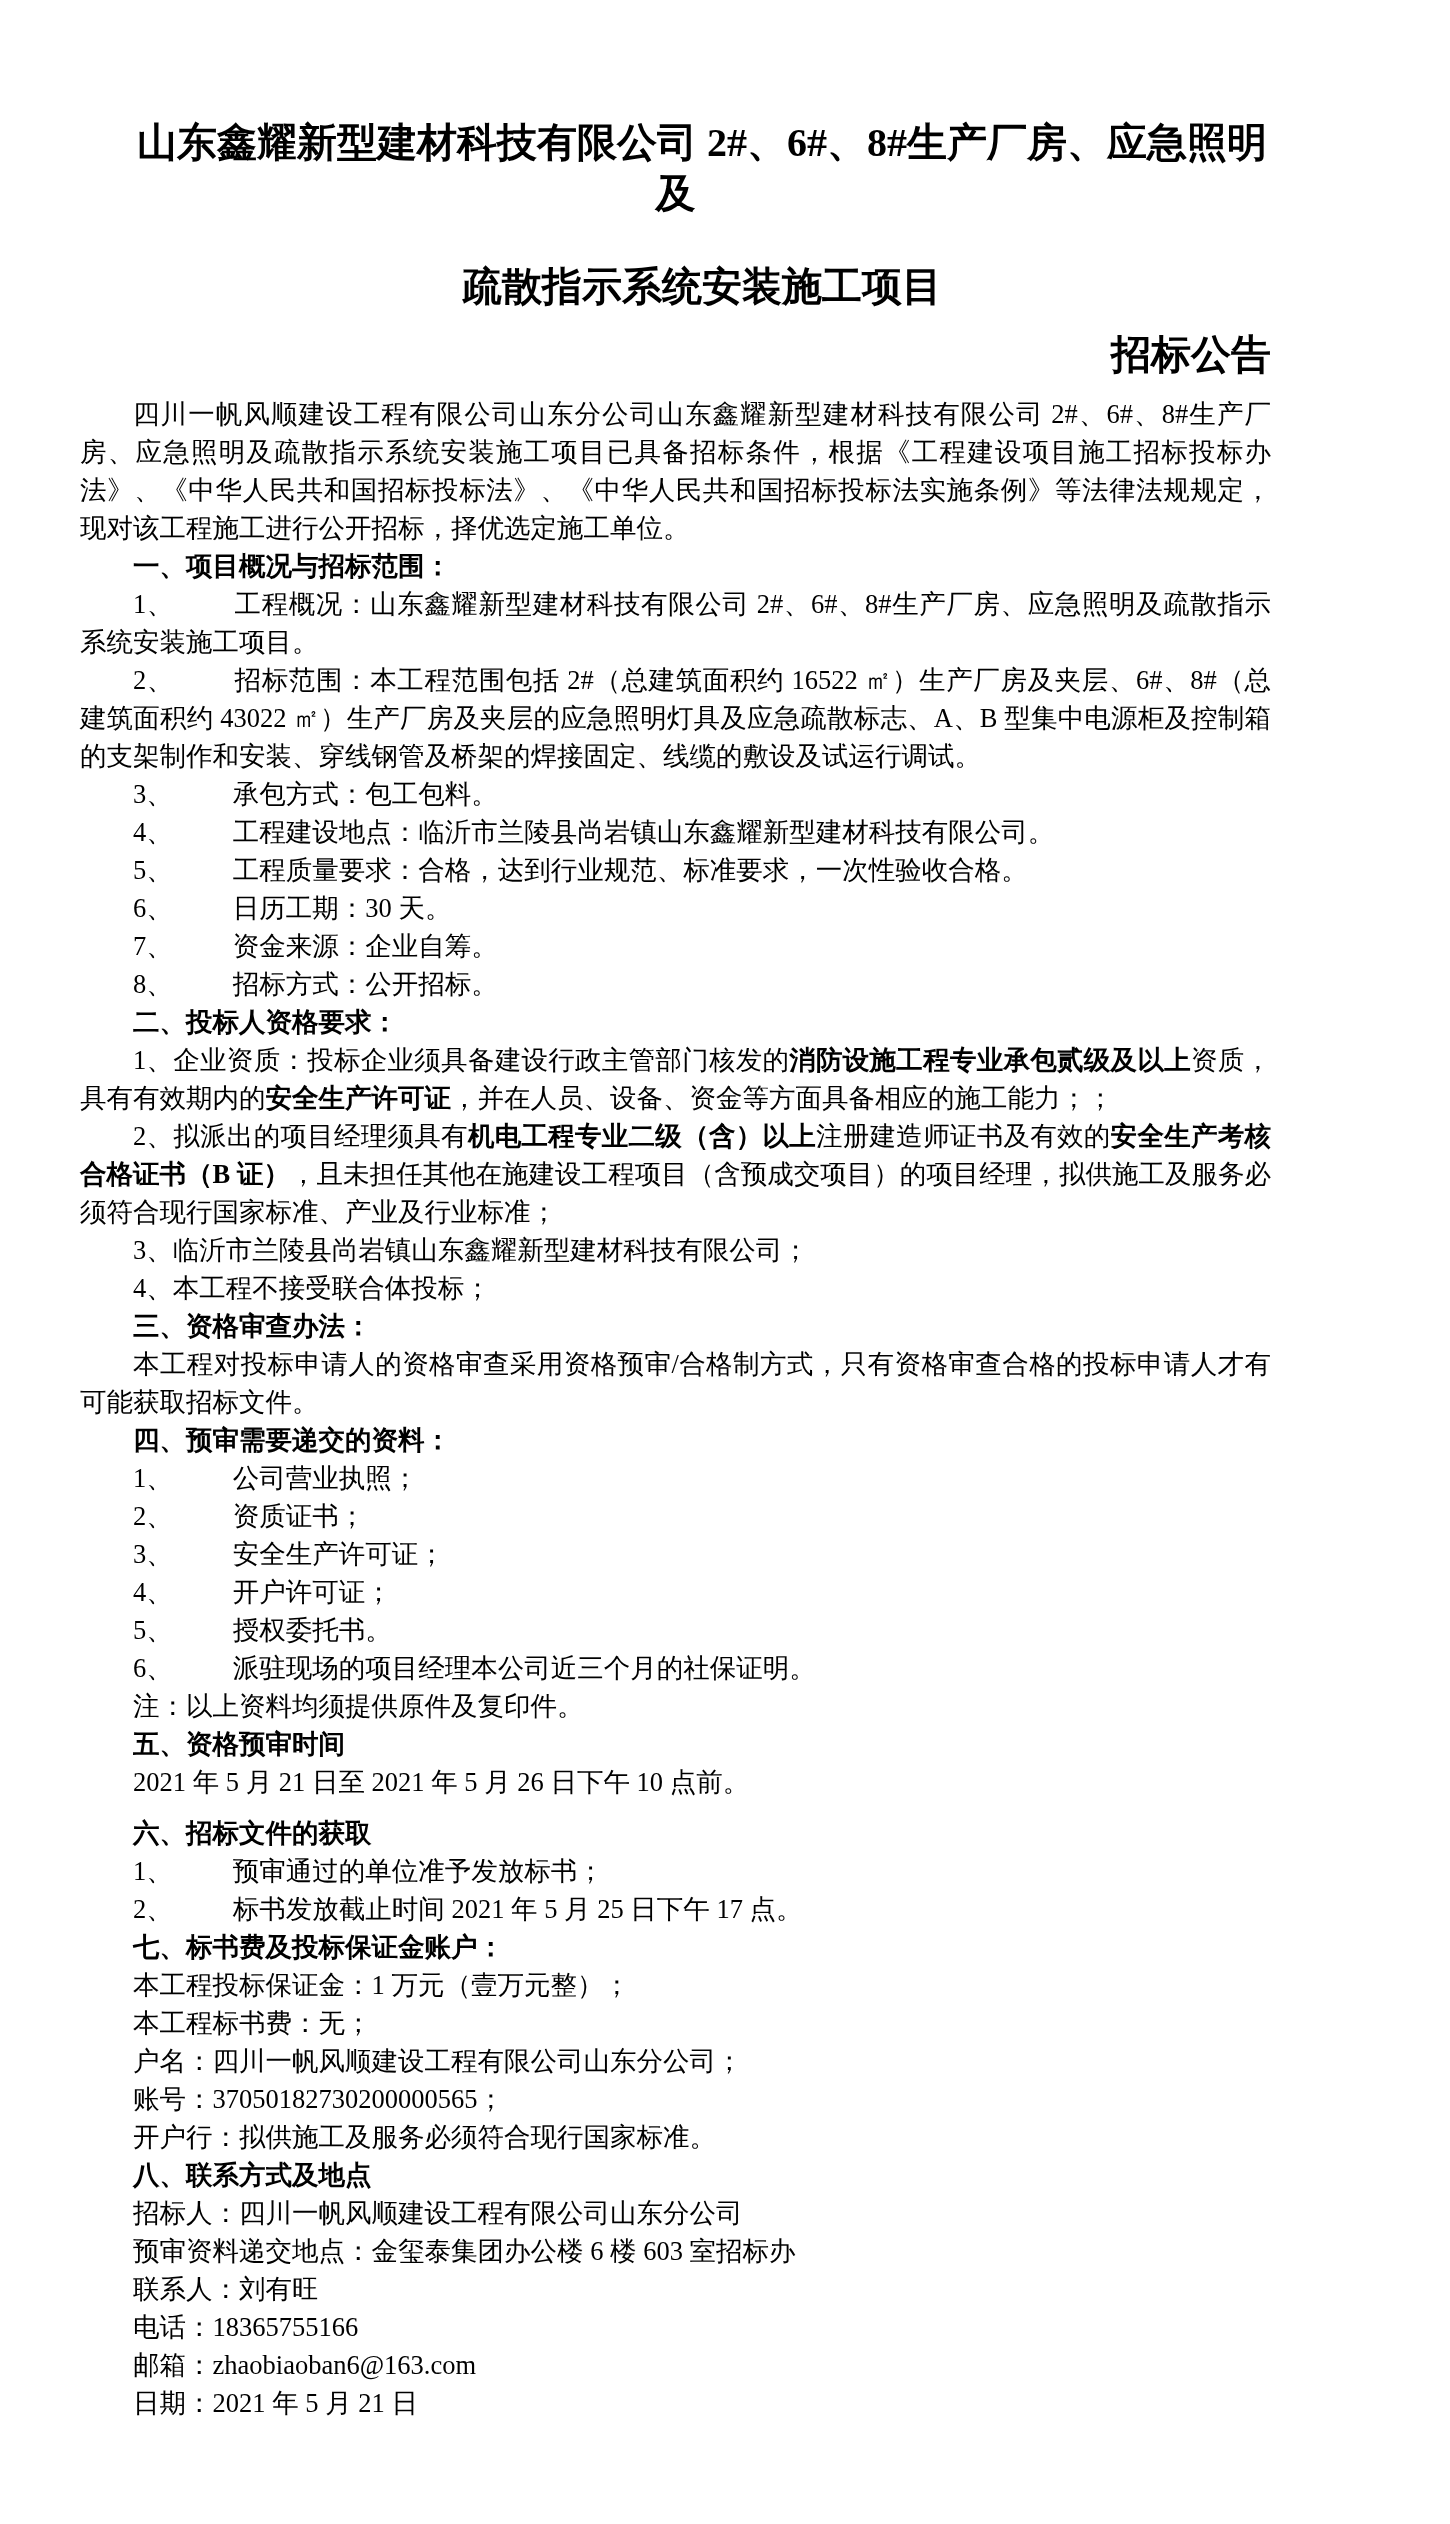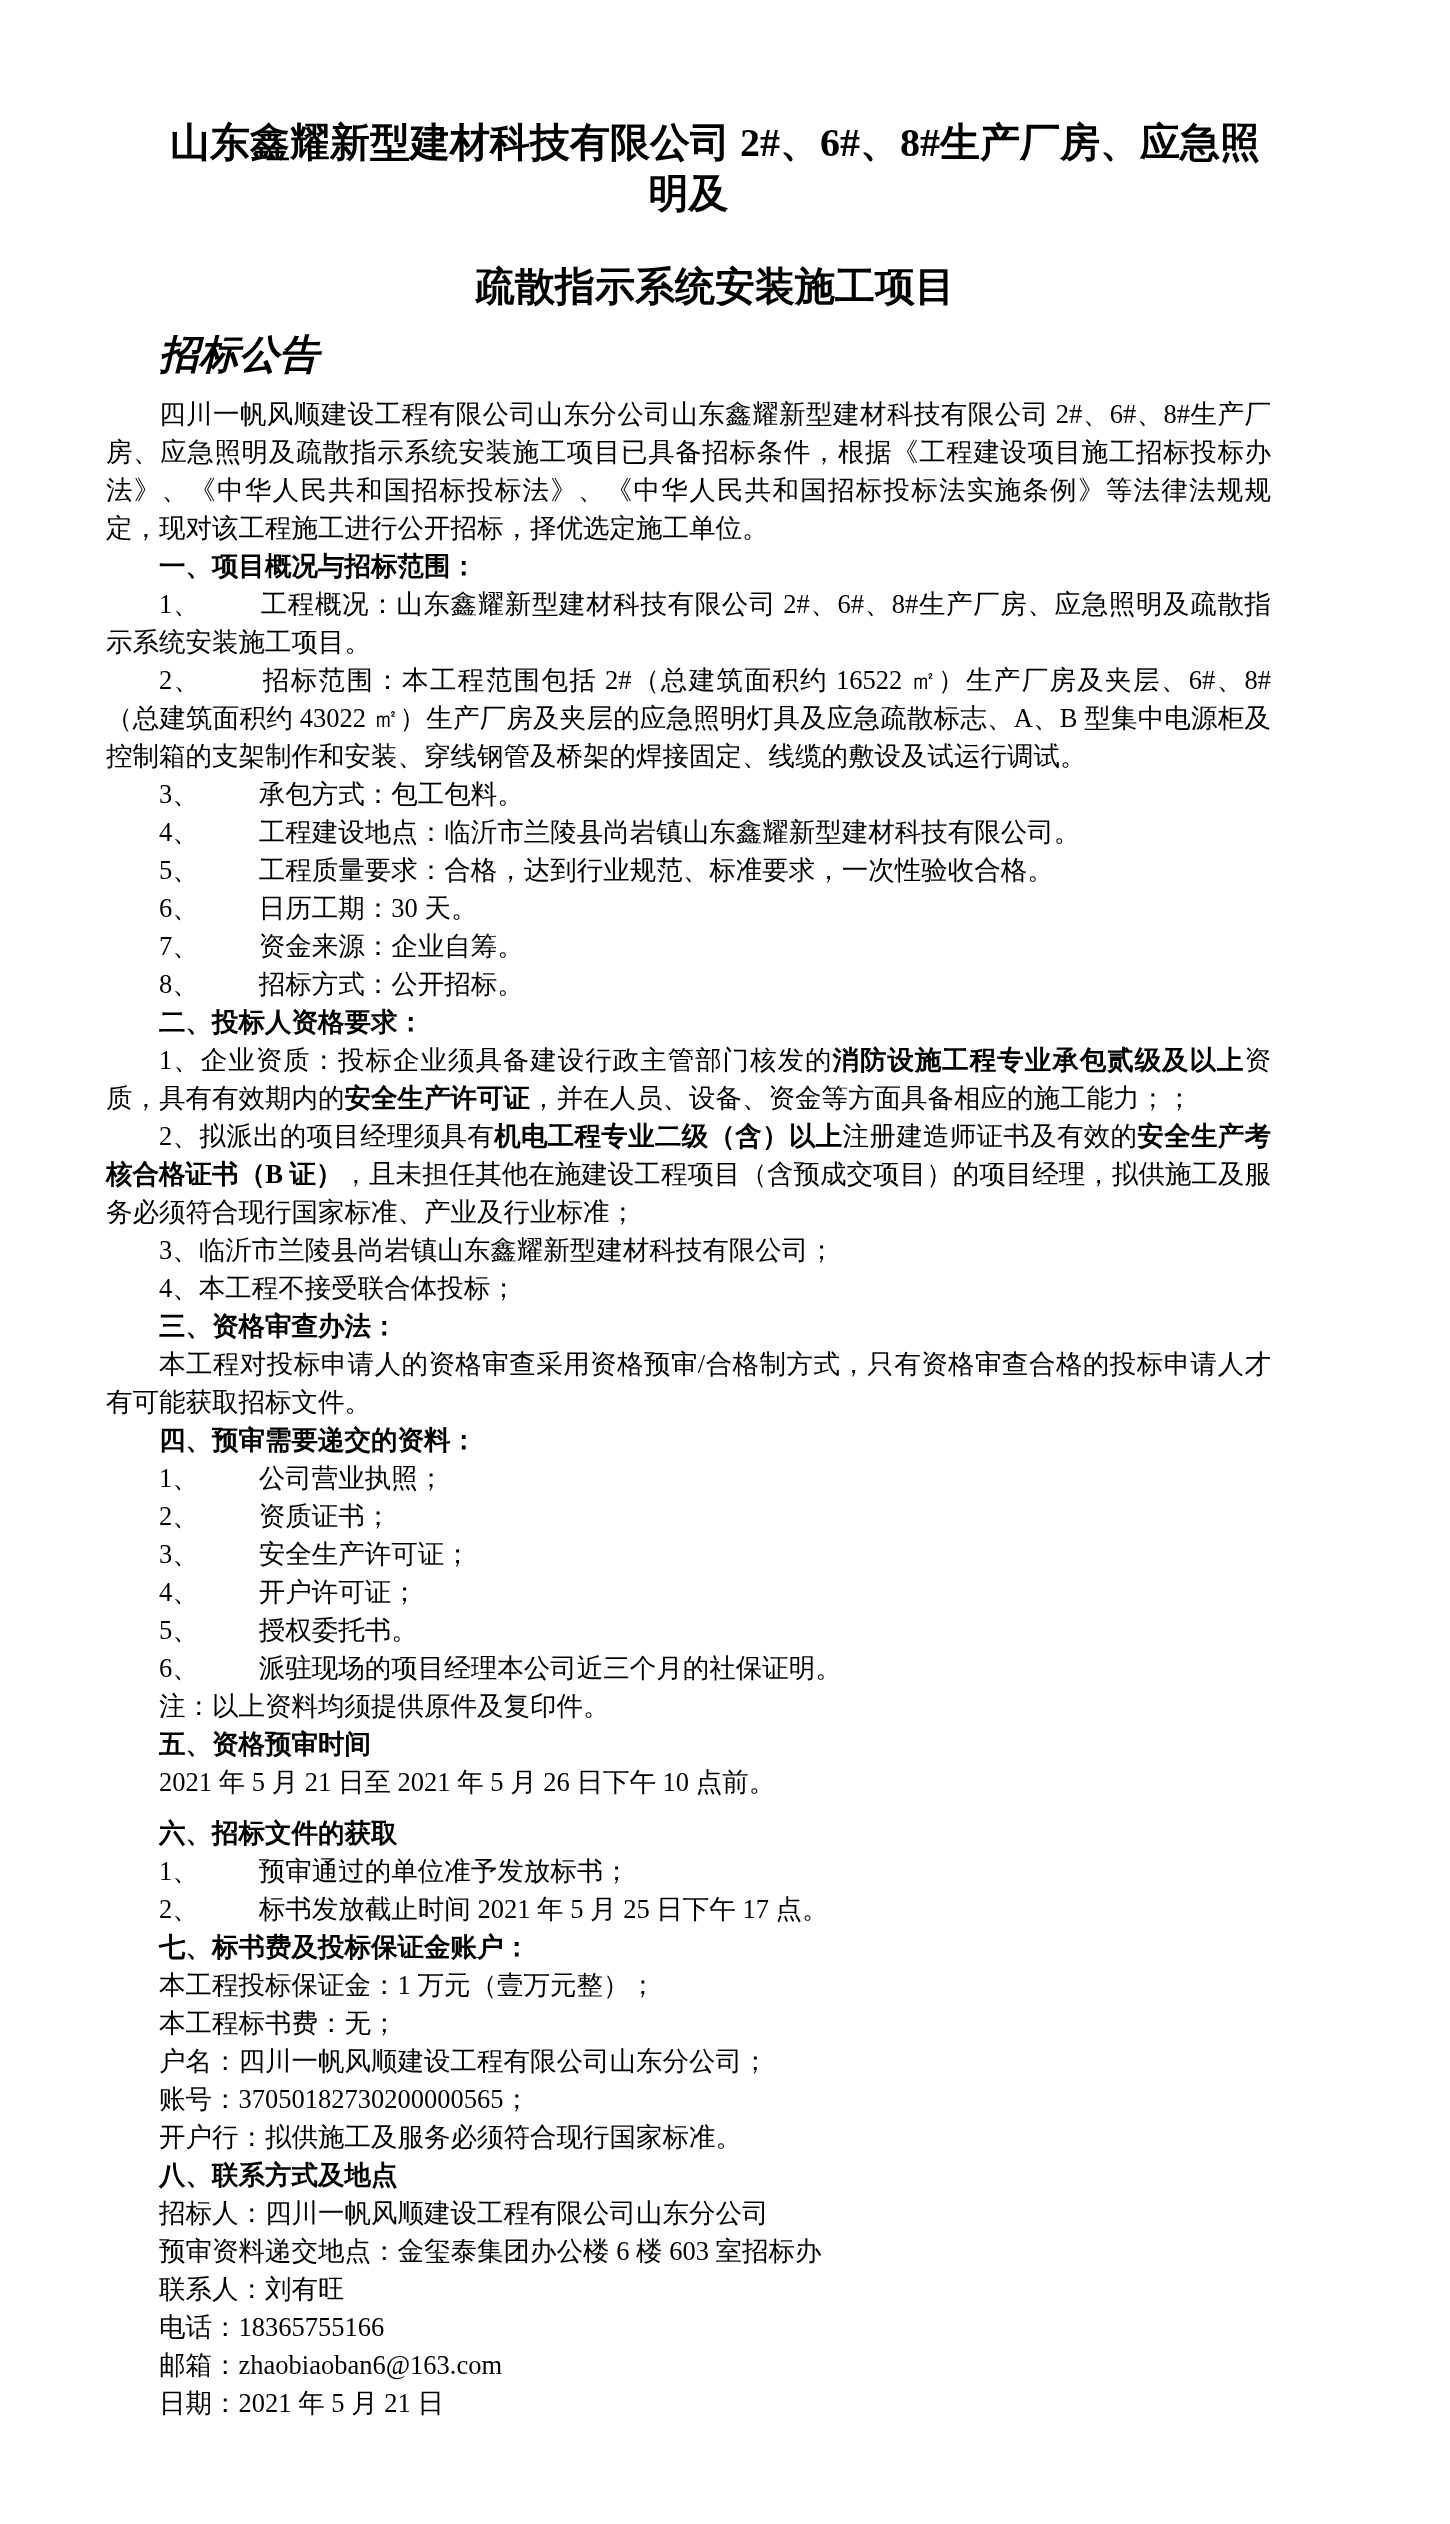--- a/index.html
+++ b/index.html
@@ -8,38 +8,37 @@
     height: 2525px;
     background: #ffffff;
     color: #000000;
     overflow: hidden;
     font-family: "Liberation Serif", "DejaVu Serif", serif;
   }
   #doc {
     box-sizing: border-box;
     width: 1451px;
     height: 2525px;
-    padding: 117px 180px 0 106px;
+    padding: 117px 180px 0 80px;
   }
   .t1 {
     font-size: 40px;
     font-weight: 700;
     line-height: 51px;
     text-align: center;
     text-indent: 53px;
   }
   .t2 { margin-top: 42px; }
   .sub {
     font-size: 40px;
     font-weight: 700;
     line-height: 51px;
-    text-align: left;
+    text-align: right;
     text-indent: 53px;
     margin-top: 17.4px;
-    font-style: italic;
   }
   #body {
     margin-top: 14.6px;
     font-size: 26.5px;
     line-height: 38px;
     text-align: justify;
   }
   #body p {
     margin: 0;
     padding: 0;

